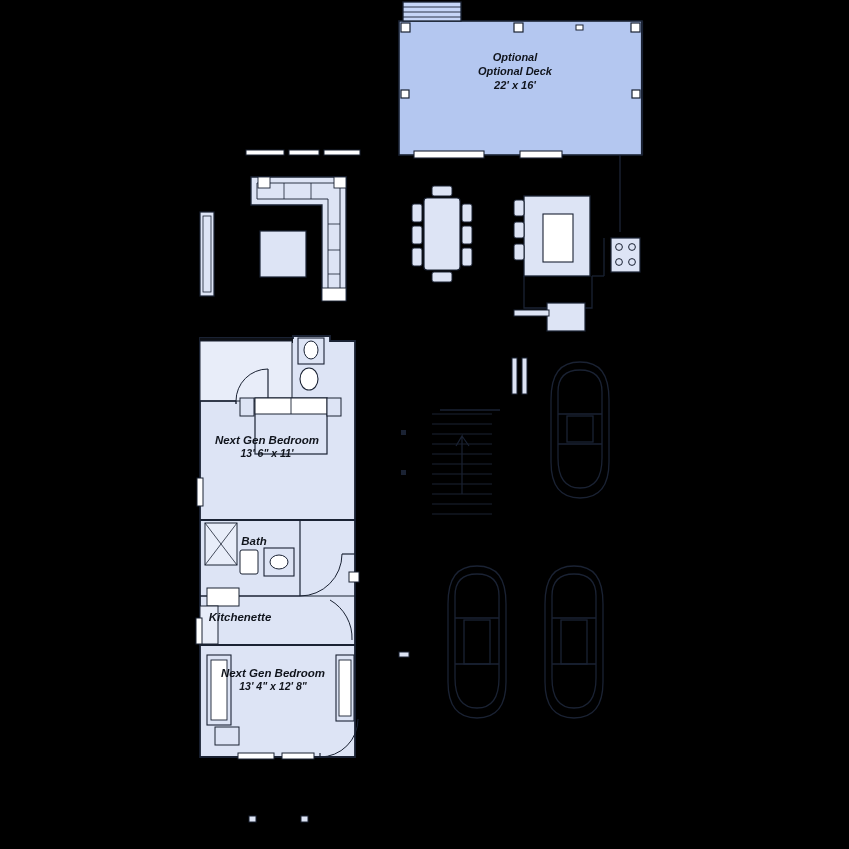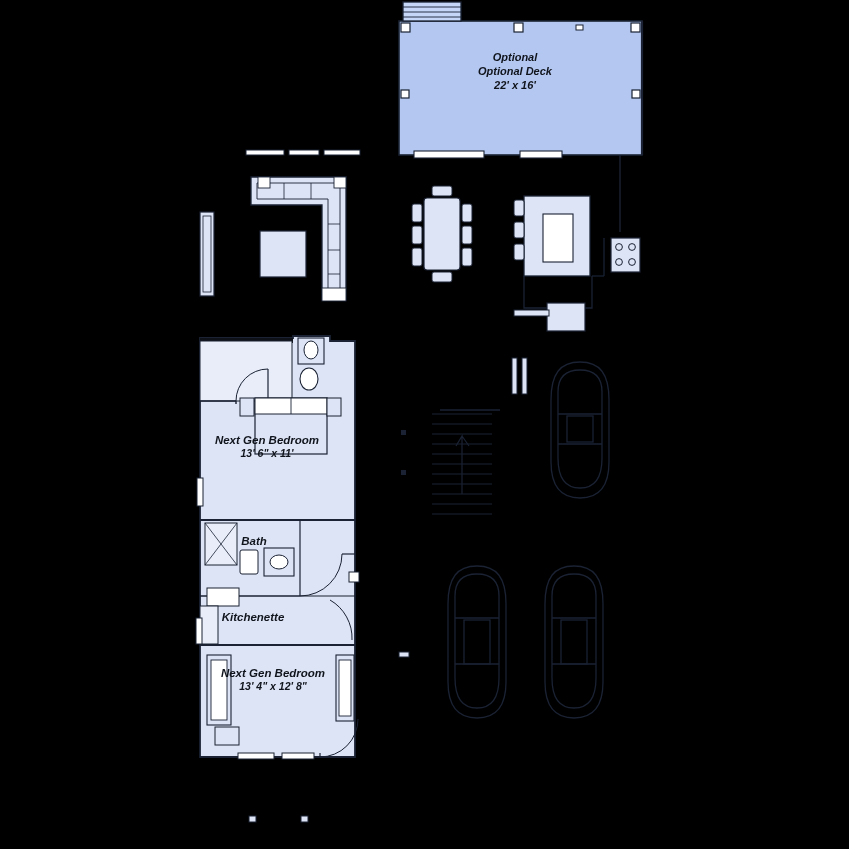--- a/index.html
+++ b/index.html
@@ -271,21 +271,21 @@
 
   <div class="label lbl-room" style="left:267px; top:447px; transform:translate(-50%,-50%);">
     <span class="ln">Next Gen Bedroom</span>
     <span class="ln lbl-dim">13' 6" x 11'</span>
   </div>
 
   <div class="label lbl-small" style="left:254px; top:541px; transform:translate(-50%,-50%);">
     <span class="ln">Bath</span>
   </div>
 
-  <div class="label lbl-small" style="left:253px; top:617px; transform:translate(-50%,-50%);">
+  <div class="label lbl-small" style="left:240px; top:617px; transform:translate(-50%,-50%);">
     <span class="ln">Kitchenette</span>
   </div>
 
   <div class="label lbl-room" style="left:273px; top:680px; transform:translate(-50%,-50%);">
     <span class="ln">Next Gen Bedroom</span>
     <span class="ln lbl-dim">13' 4" x 12' 8"</span>
   </div>
 
 </div>
 

